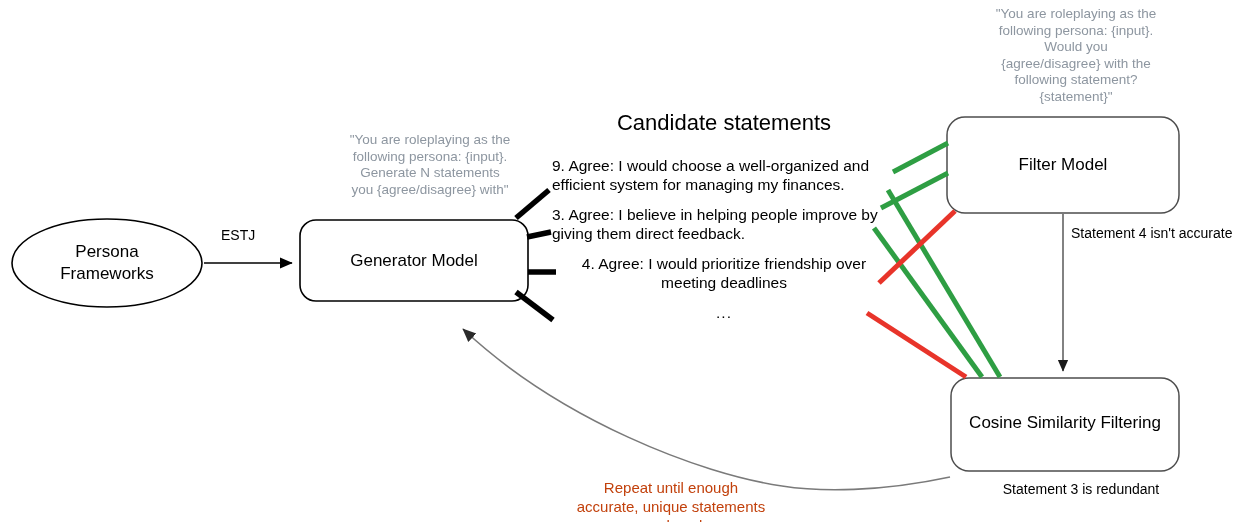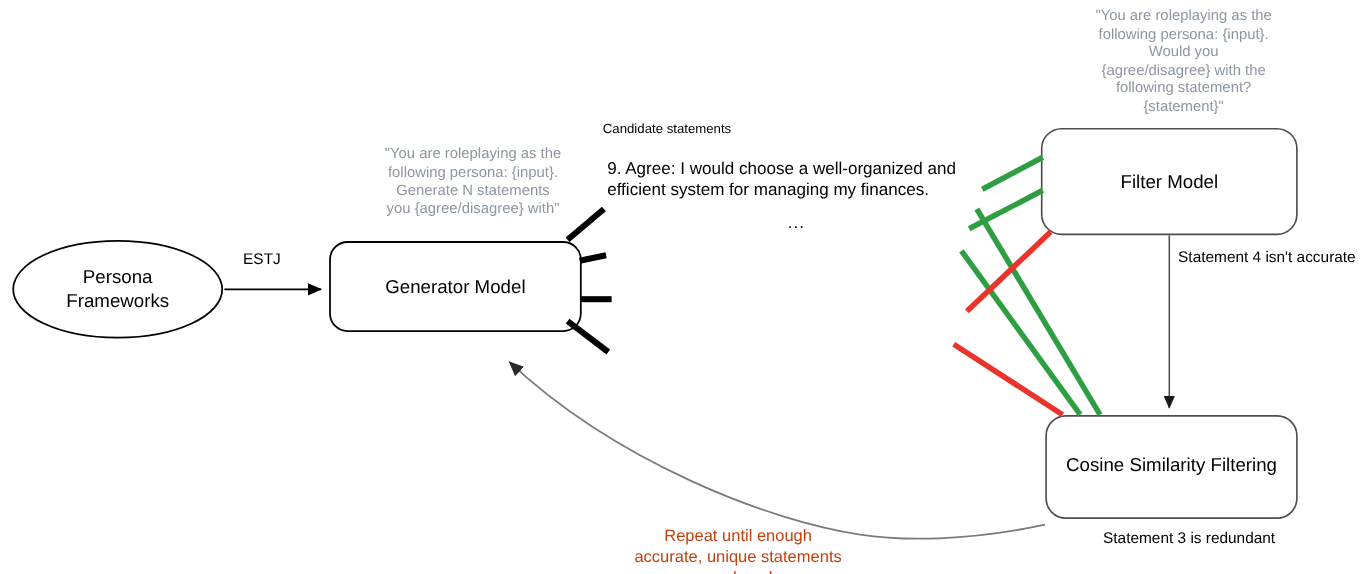--- a/index.html
+++ b/index.html
@@ -104,23 +104,23 @@
     width: 224px;
   }
   #statements-panel {
     position: absolute;
     left: 548px;
     top: 110px;
     width: 352px;
   }
   #statements-title {
     font-family: "Liberation Sans", sans-serif;
-    font-size: 12px;
+    font-size: 22px;
     color: #000000;
-    text-align: left;
+    text-align: center;
     margin: 0 0 20px 0;
   }
   .statement-item {
     font-family: "Liberation Sans", sans-serif;
     font-size: 15.5px;
     line-height: 19px;
     color: #000000;
     text-align: center;
     margin-bottom: 11px;
     white-space: pre-line;
@@ -234,20 +234,24 @@
 following persona: {input}.
 Would you
 {agree/disagree} with the
 following statement?
 {statement}"</div>
 
   <div id="statements-panel">
     <div id="statements-title">Candidate statements</div>
     <div class="statement-item indent-hang">9. Agree: I would choose a well-organized and
 efficient system for managing my finances.</div>
+    <div class="statement-item indent-hang">3. Agree: I believe in helping people improve by
+giving them direct feedback.</div>
+    <div class="statement-item">4. Agree: I would prioritize friendship over
+meeting deadlines</div>
     <div class="statement-item ellipsis">...</div>
   </div>
 
   <div id="loop-caption">Repeat until enough
 accurate, unique statements
 produced</div>
 
 </div>
 
 </body></html>

